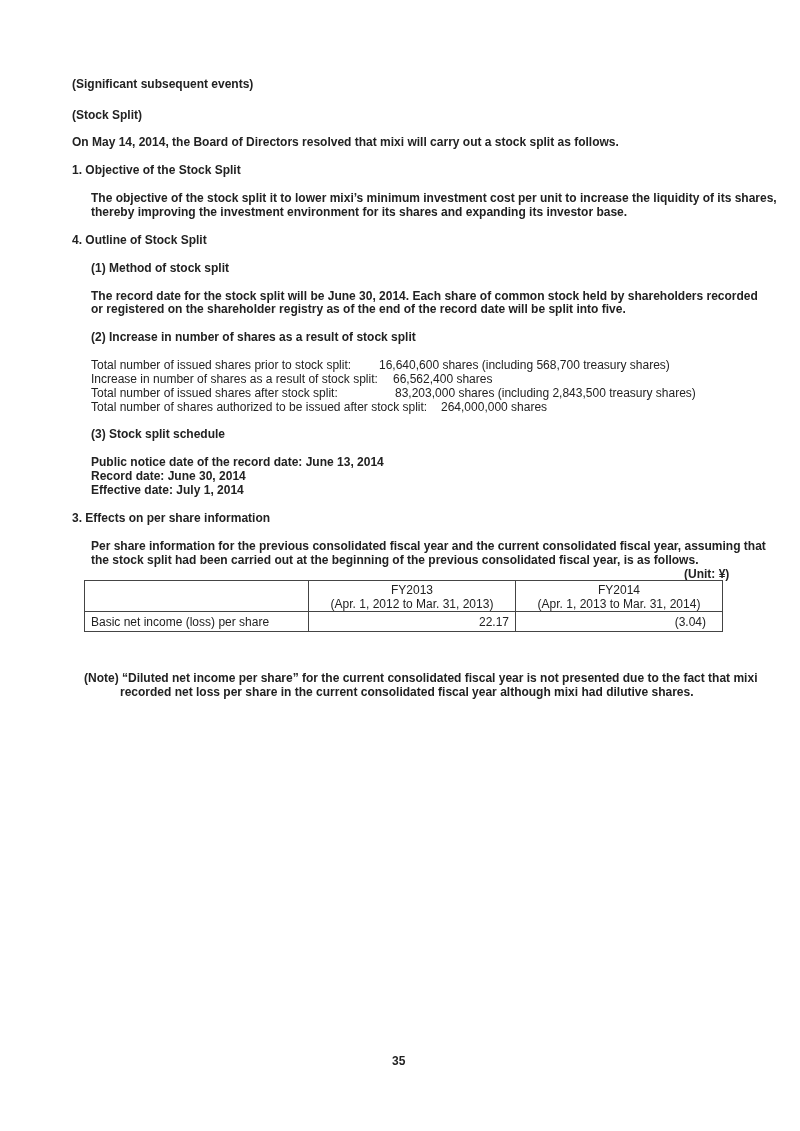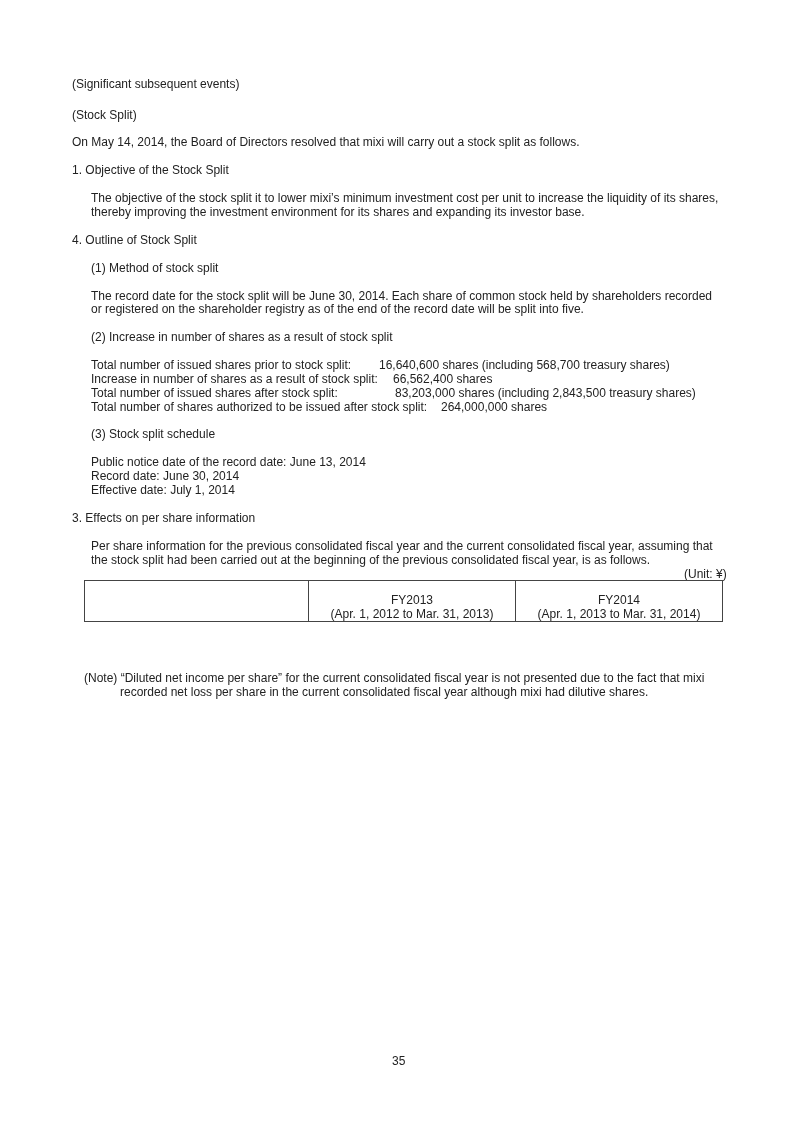--- a/index.html
+++ b/index.html
@@ -1,22 +1,22 @@
 <!DOCTYPE html>
 <html><head>
 <meta charset="utf-8">
 <style>
   html, body { margin: 0; padding: 0; background: #ffffff; }
   body { width: 800px; height: 1131px; position: relative; overflow: hidden;
          font-family: "Liberation Sans", sans-serif; color: #222; font-size: 12px; }
-  .abs { position: absolute; white-space: nowrap; line-height: 14px; }
+  .abs { position: absolute; white-space: nowrap; line-height: 14px; font-weight: bold; }
   table.per-share { position: absolute; left: 84px; top: 580px; width: 639px;
                     border-collapse: collapse; font-size: 12px; }
   table.per-share td, table.per-share th { border: 1px solid #444; padding: 0 6px; font-weight: normal; }
-  table.per-share th { text-align: center; line-height: 14px; height: 29px; padding-top: 11px; }
+  table.per-share th { text-align: center; line-height: 14px; height: 29px; padding-top: 1px; }
   table.per-share td { height: 19px; line-height: 14px; }
   table.per-share td.num { text-align: right; padding-right: 6px; }
   table.per-share td.num2 { text-align: right; padding-right: 16px; }
   .c1 { width: 211px; } .c2 { width: 194px; } .c3 { width: 194px; }
   .shares-row { position: absolute; left: 91px; white-space: nowrap; line-height: 14px; }
   .shares-row .lbl { display: inline-block; }
   .shares-row .val { position: absolute; white-space: nowrap; }
 </style>
 </head>
 <body>
@@ -72,20 +72,25 @@
       <th class="c1"></th>
       <th class="c2">
         <div>FY2013</div>
         <div>(Apr. 1, 2012 to Mar. 31, 2013)</div>
       </th>
       <th class="c3">
         <div>FY2014</div>
         <div>(Apr. 1, 2013 to Mar. 31, 2014)</div>
       </th>
     </tr>
+    <tr>
+      <td>Basic net income (loss) per share</td>
+      <td class="num">22.17</td>
+      <td class="num2">(3.04)</td>
+    </tr>
   </tbody>
     </table>
 
   <div class="abs" style="left:84px; top:671px;">(Note) “Diluted net income per share” for the current consolidated fiscal year is not presented due to the fact that mixi</div>
   <div class="abs" style="left:120px; top:685px;">recorded net loss per share in the current consolidated fiscal year although mixi had dilutive shares.</div>
 
   <div class="abs" style="left:392px; top:1054px;">35</div>
 </div>
 
 </body></html>

